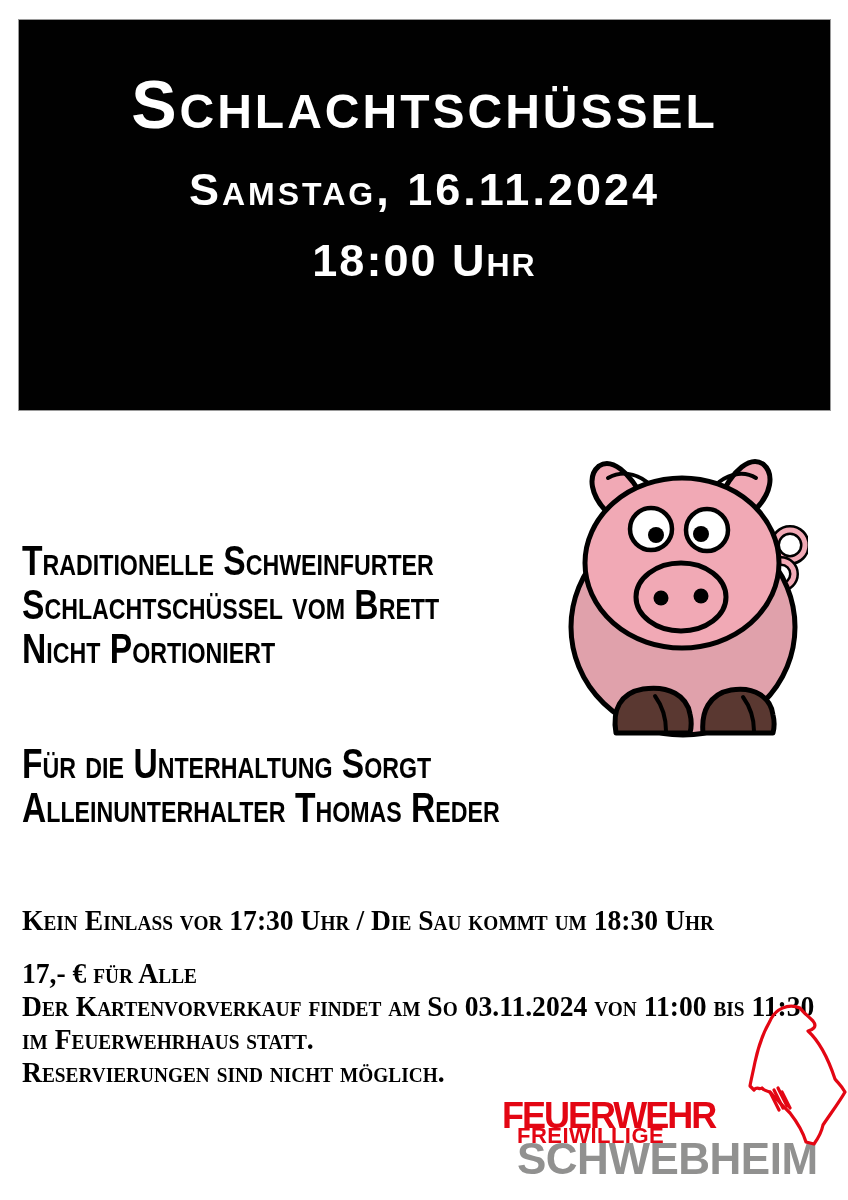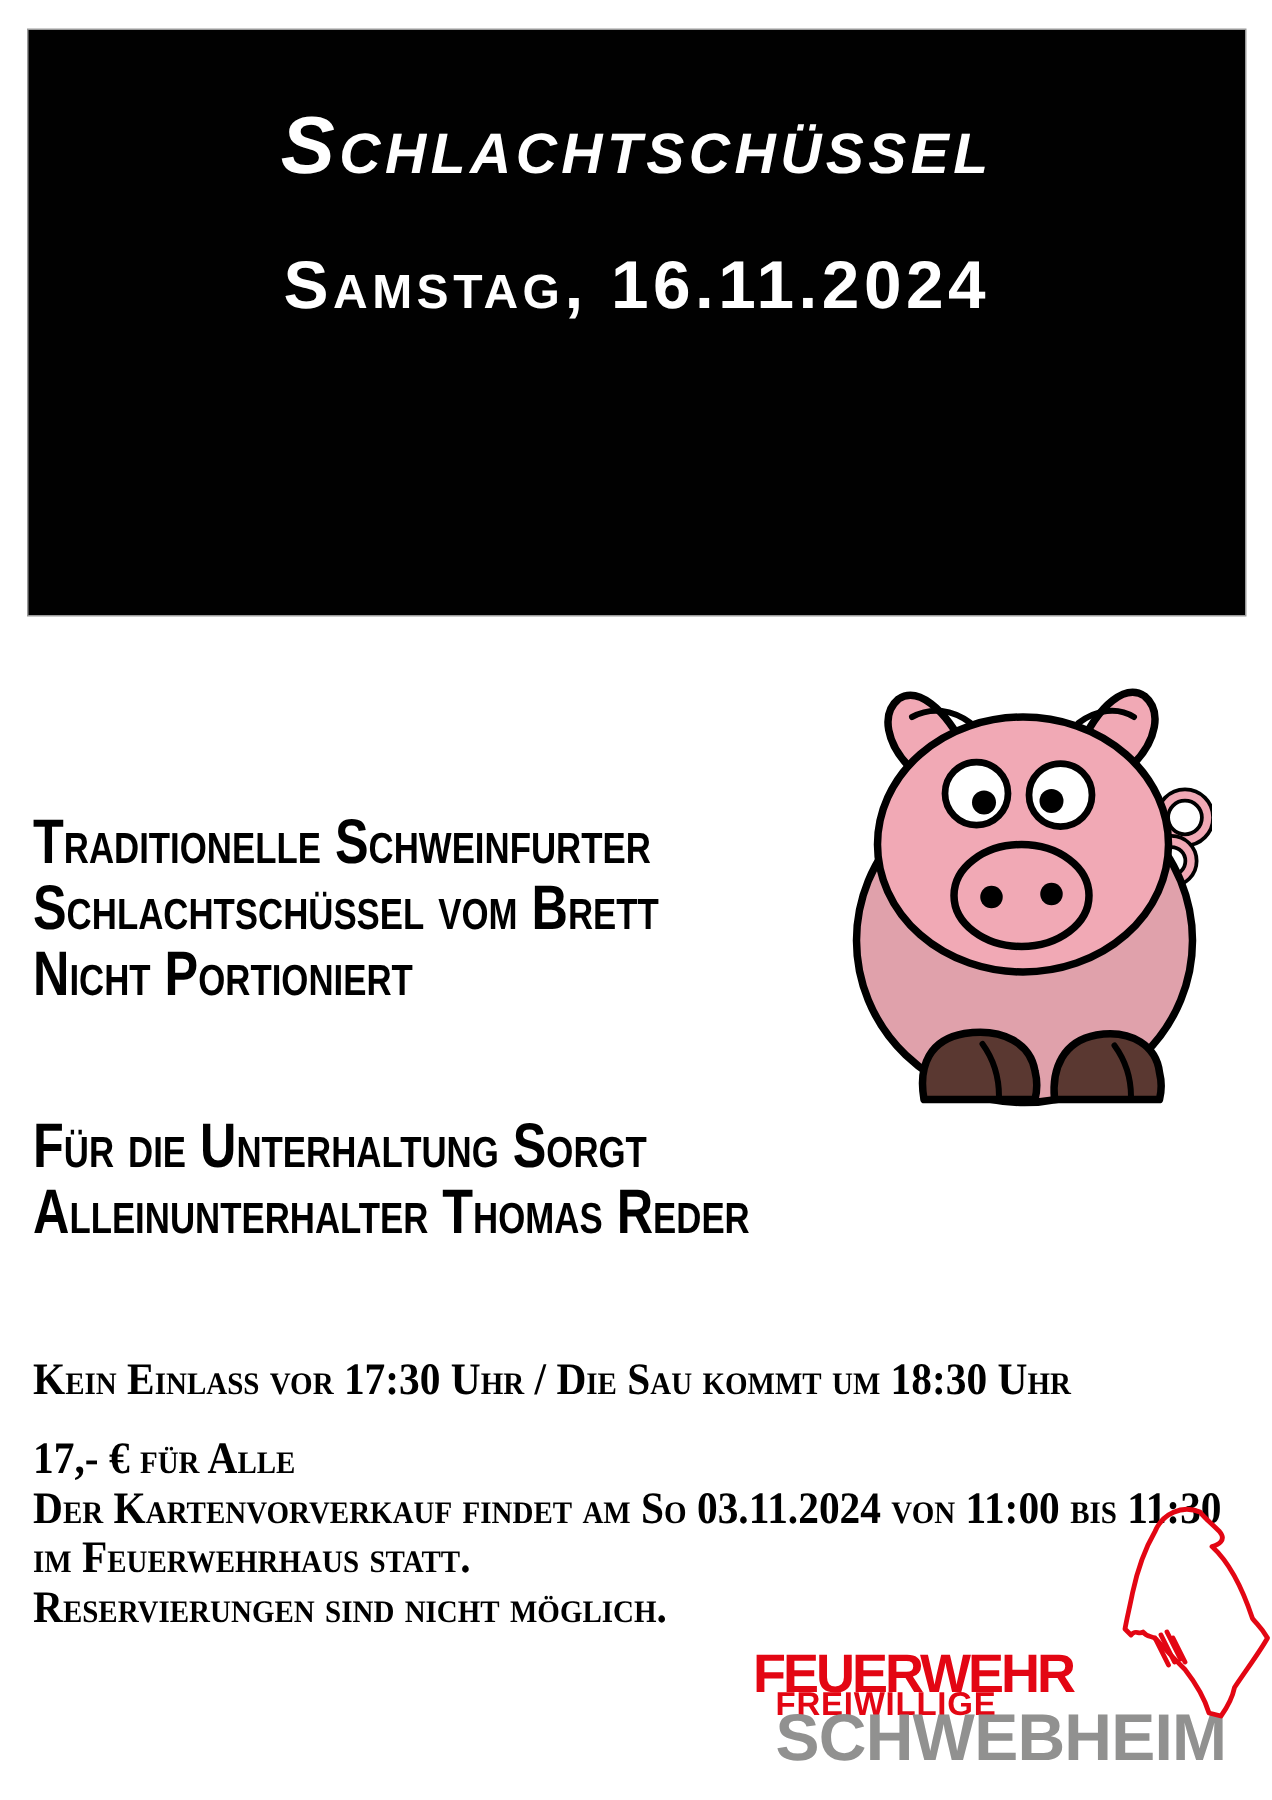--- a/index.html
+++ b/index.html
@@ -18,21 +18,21 @@
   .header-box{
     position:absolute;left:19px;top:20px;width:811px;height:390px;
     background:#010101;
     box-shadow:0 0 0 1px #9a9a9a;
   }
   .h-line{
     position:absolute;left:0;width:100%;
     text-align:center;color:#ffffff;font-weight:bold;
     font-variant:small-caps;line-height:1;white-space:nowrap;
   }
-  .h-line1{top:50px;font-size:54px;letter-spacing:3px;font-style:italic;}
+  .h-line1{top:50px;font-size:68px;letter-spacing:3px;}
   .h-line2{top:147px;font-size:45px;letter-spacing:3px;}
   .h-line3{top:218px;font-size:45px;letter-spacing:2px;}
   .h-line4{top:287px;font-size:49px;letter-spacing:2px;}
   
   .sans-par{
     position:absolute;left:22px;
     color:var(--ink);font-weight:bold;font-variant:small-caps;
     font-size:42px;line-height:44px;white-space:nowrap;
     transform:scaleX(0.80);transform-origin:left top;
   }
@@ -73,20 +73,21 @@
   .raven{fill:none;stroke:var(--logo-red);stroke-width:3.2;stroke-linejoin:round;stroke-linecap:round;}
 </style>
 </head>
 <body>
 
 <div class="page">
 
   <div class="header-box">
     <div class="h-line h-line1">Schlachtschüssel</div>
     <div class="h-line h-line2">Samstag, 16.11.2024</div>
+    <div class="h-line h-line3">18:00 Uhr</div>
   </div>
 
   <div class="sans-par intro">
     <div>Traditionelle Schweinfurter</div>
     <div>Schlachtschüssel vom Brett</div>
     <div>Nicht Portioniert</div>
   </div>
 
   <div class="pig-wrap">
     <svg viewBox="0 0 245 292" width="245" height="292">

